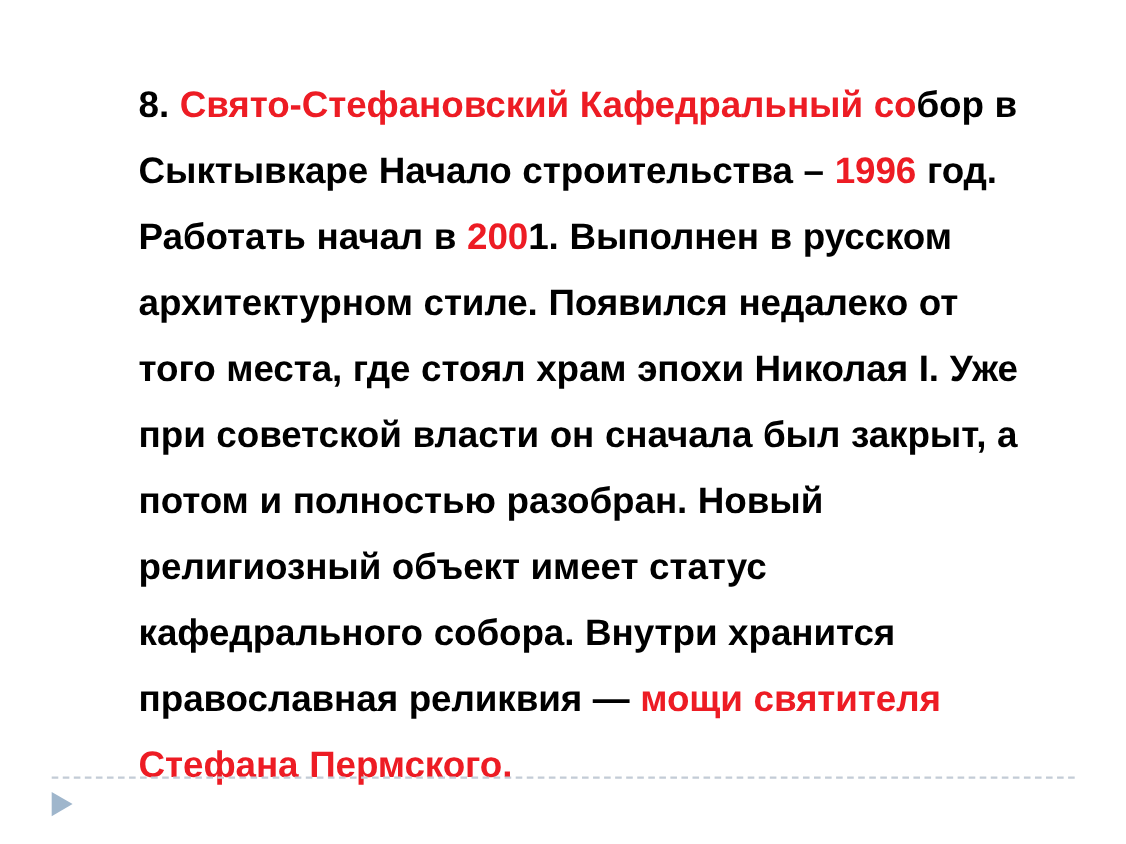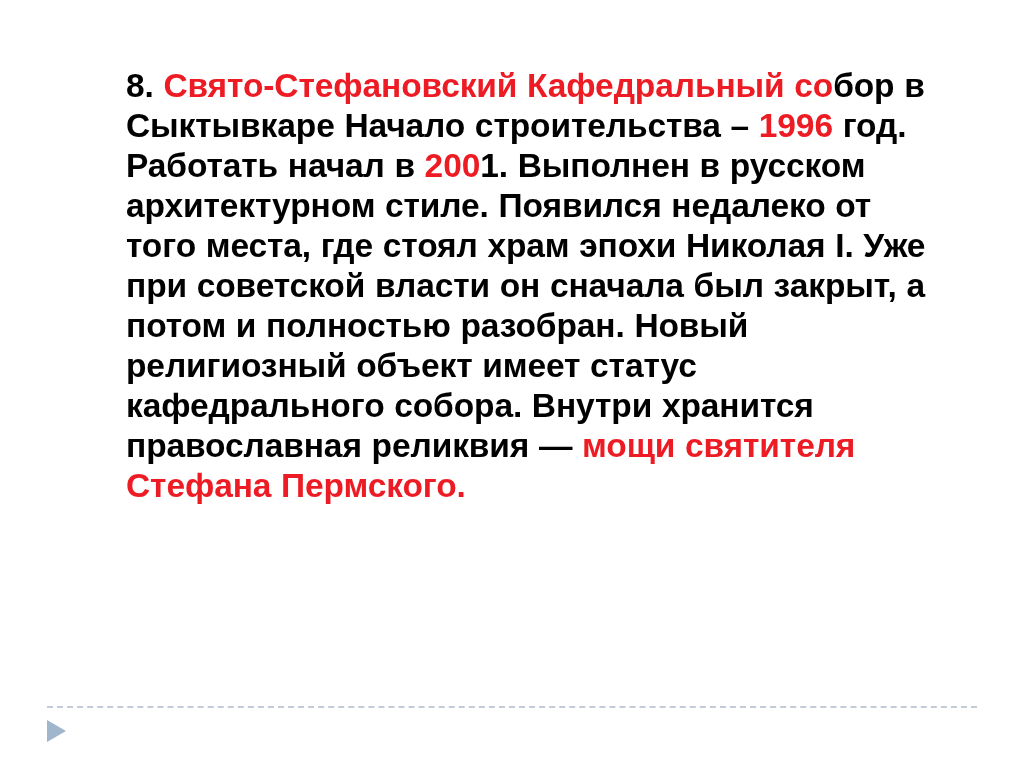--- a/index.html
+++ b/index.html
@@ -26,21 +26,21 @@
   #content-body {
     position: absolute;
     left: 126px;
     top: 66px;
     width: 822px;
   }
 
   #paragraph {
     margin: 0;
     font-size: 33.5px;
-    line-height: 40px;
+    line-height: 60px;
     font-weight: bold;
     color: #000000;
     letter-spacing: -0.1px;
     word-spacing: 0.5px;
     text-align: left;
     white-space: normal;
   }
 
   .run-red  { color: #ED1C24; }
   .run-dark { color: #000000; }

